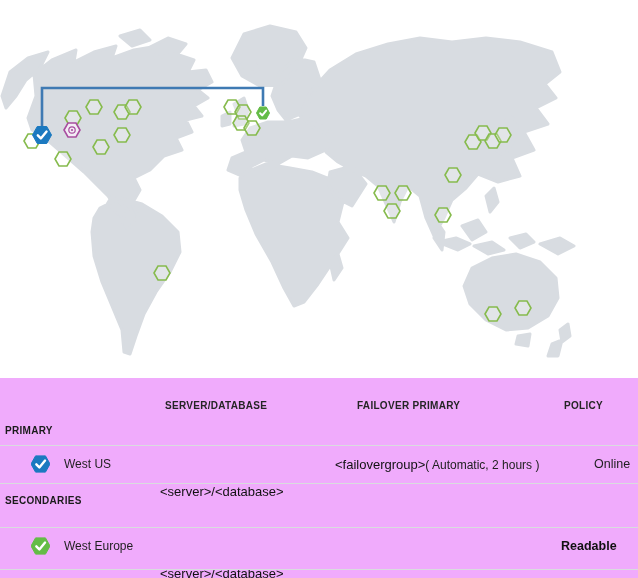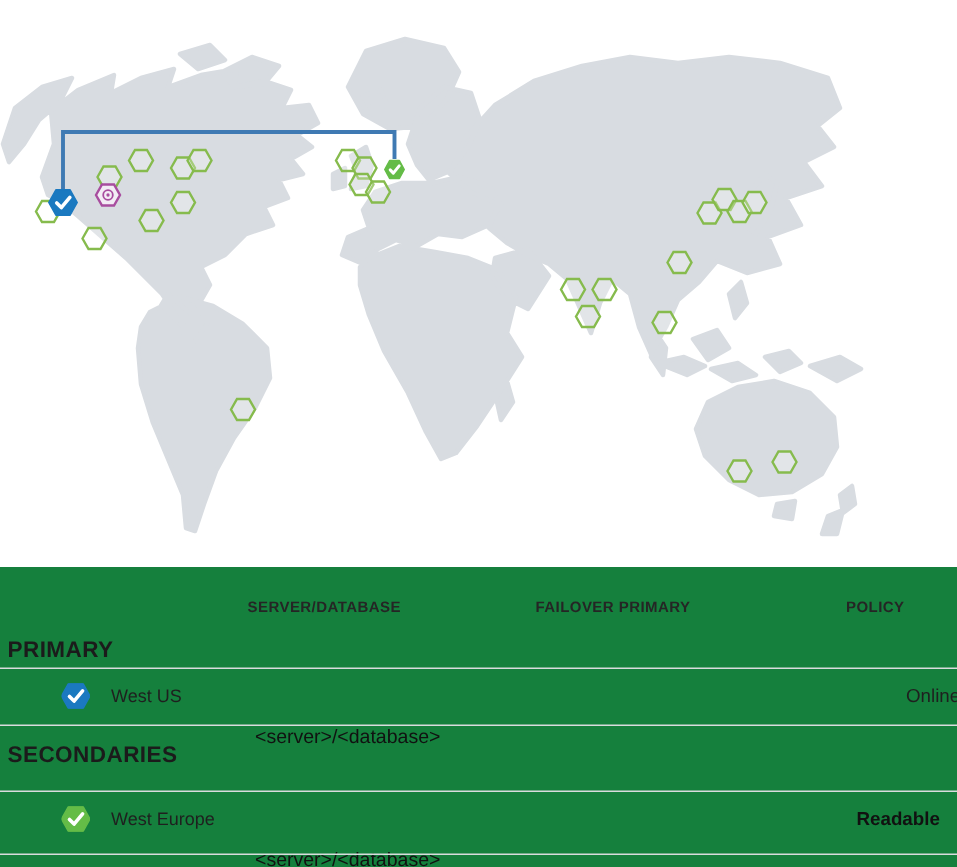--- a/index.html
+++ b/index.html
@@ -1,25 +1,25 @@
 <!DOCTYPE html>
 <html><head>
 <meta charset="utf-8">
 <style>
   html,body{margin:0;padding:0;background:#fff;}
   body{font-family:"Liberation Sans", sans-serif;}
   .screen{position:relative;width:638px;height:578px;background:#fff;overflow:hidden;}
   .map-area{position:absolute;left:0;top:0;width:638px;height:378px;}
   .map-area svg{display:block;}
   .region-hex{fill:rgba(255,255,255,0.25);stroke-width:1.6;cursor:pointer;}
-  .table-area{position:absolute;left:0;top:378px;width:638px;height:200px;background:#15803d;}
+  .table-area{position:absolute;left:0;top:378px;width:638px;height:200px;background:#f0abfc;}
   .divider{position:absolute;left:0;width:638px;height:1px;background:#d9dcde;}
   .col-header{position:absolute;font-size:10px;font-weight:700;color:#252525;letter-spacing:0.3px;}
-  .section-label{position:absolute;left:5px;font-size:15px;font-weight:700;color:#1b1b1b;letter-spacing:0.3px;}
-  .row{position:absolute;left:10px;width:550px;height:38px;}
+  .section-label{position:absolute;left:5px;font-size:10px;font-weight:700;color:#1b1b1b;letter-spacing:0.3px;}
+  .row{position:absolute;left:0;width:550px;height:38px;}
   .cell{position:absolute;top:50%;transform:translateY(-50%);white-space:nowrap;}
   .region-name{font-size:12px;color:#1f1f1f;}
   .mono-bold{font-size:13px;font-weight:400;color:#111;margin-top:27px;}
   .policy-detail{font-size:12px;font-weight:400;color:#222;}
   .status-regular{font-size:12.5px;color:#1f1f1f;margin-left:32px;}
   .status-bold{font-size:12.5px;font-weight:700;color:#111;text-align:right;}
   .badge{position:absolute;top:50%;transform:translateY(-50%);left:31px;width:19px;height:17px;}
 </style>
 </head>
 <body>
@@ -108,20 +108,21 @@
 
     <div class="divider" style="top:67px"></div>
 
     <div class="row" style="top:67px">
       <svg id="primary-badge" class="badge" viewBox="0 0 19 17">
           <polygon points="0,8.5 4.75,0 14.25,0 19,8.5 14.25,17 4.75,17" fill="#1b79c0" stroke="#1b79c0" stroke-width="1" stroke-linejoin="round"></polygon>
           <polyline points="5.32,8.84 8.36,11.9 14.059999999999999,5.1" fill="none" stroke="#fff" stroke-width="2.4" stroke-linecap="round" stroke-linejoin="round"></polyline>
         </svg>
       <span class="cell region-name" style="left:64px">West US</span>
       <span class="cell mono-bold" style="left:160px">&lt;server&gt;/&lt;database&gt;</span>
+      <span class="cell" style="left:335px"><span class="mono-bold">&lt;failovergroup&gt;</span><span class="policy-detail">( Automatic, 2 hours )</span></span>
       <span class="cell status-regular" style="left:562px">Online</span>
     </div>
 
     <div class="divider" style="top:105px"></div>
 
     <span class="section-label" style="top:117px">SECONDARIES</span>
 
     <div class="divider" style="top:149px"></div>
 
     <div class="row" style="top:149px">

